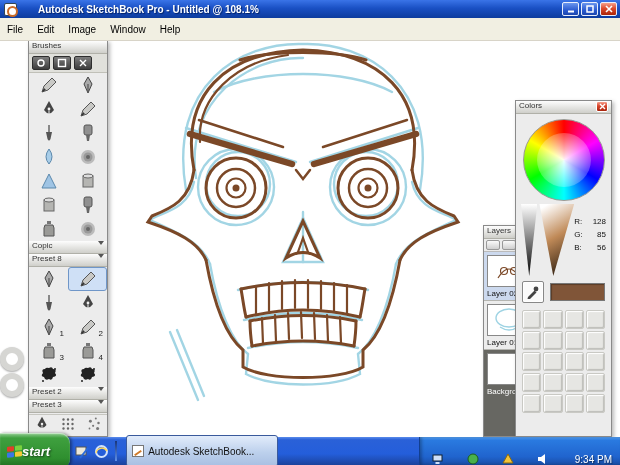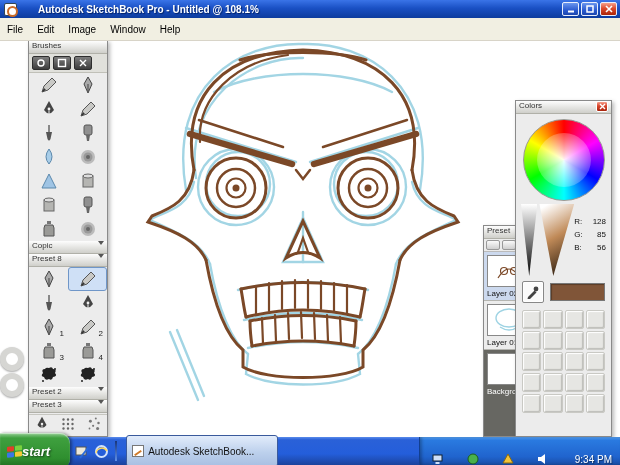--- a/index.html
+++ b/index.html
@@ -465,21 +465,21 @@
             <use href="#i-dots"></use>
           </svg></div>
       <div><svg width="18" height="18">
             <use href="#i-stipple"></use>
           </svg></div>
     </div>
   </div>
 
   <div class="pal layers">
     <div class="ph">
-      <span>Preset</span>
+      <span>Layers</span>
     </div>
     <div class="ltoolbar">
       <div class="ltab"></div>
       <div class="ltab"></div>
     </div>
     <div class="lentry sel">
       <div class="lthumb">
         <svg width="42" height="30">
             <g fill="none" stroke="#7b4827" stroke-width="1.2">
               <path d="M10 22 Q21 4 32 22"></path>

